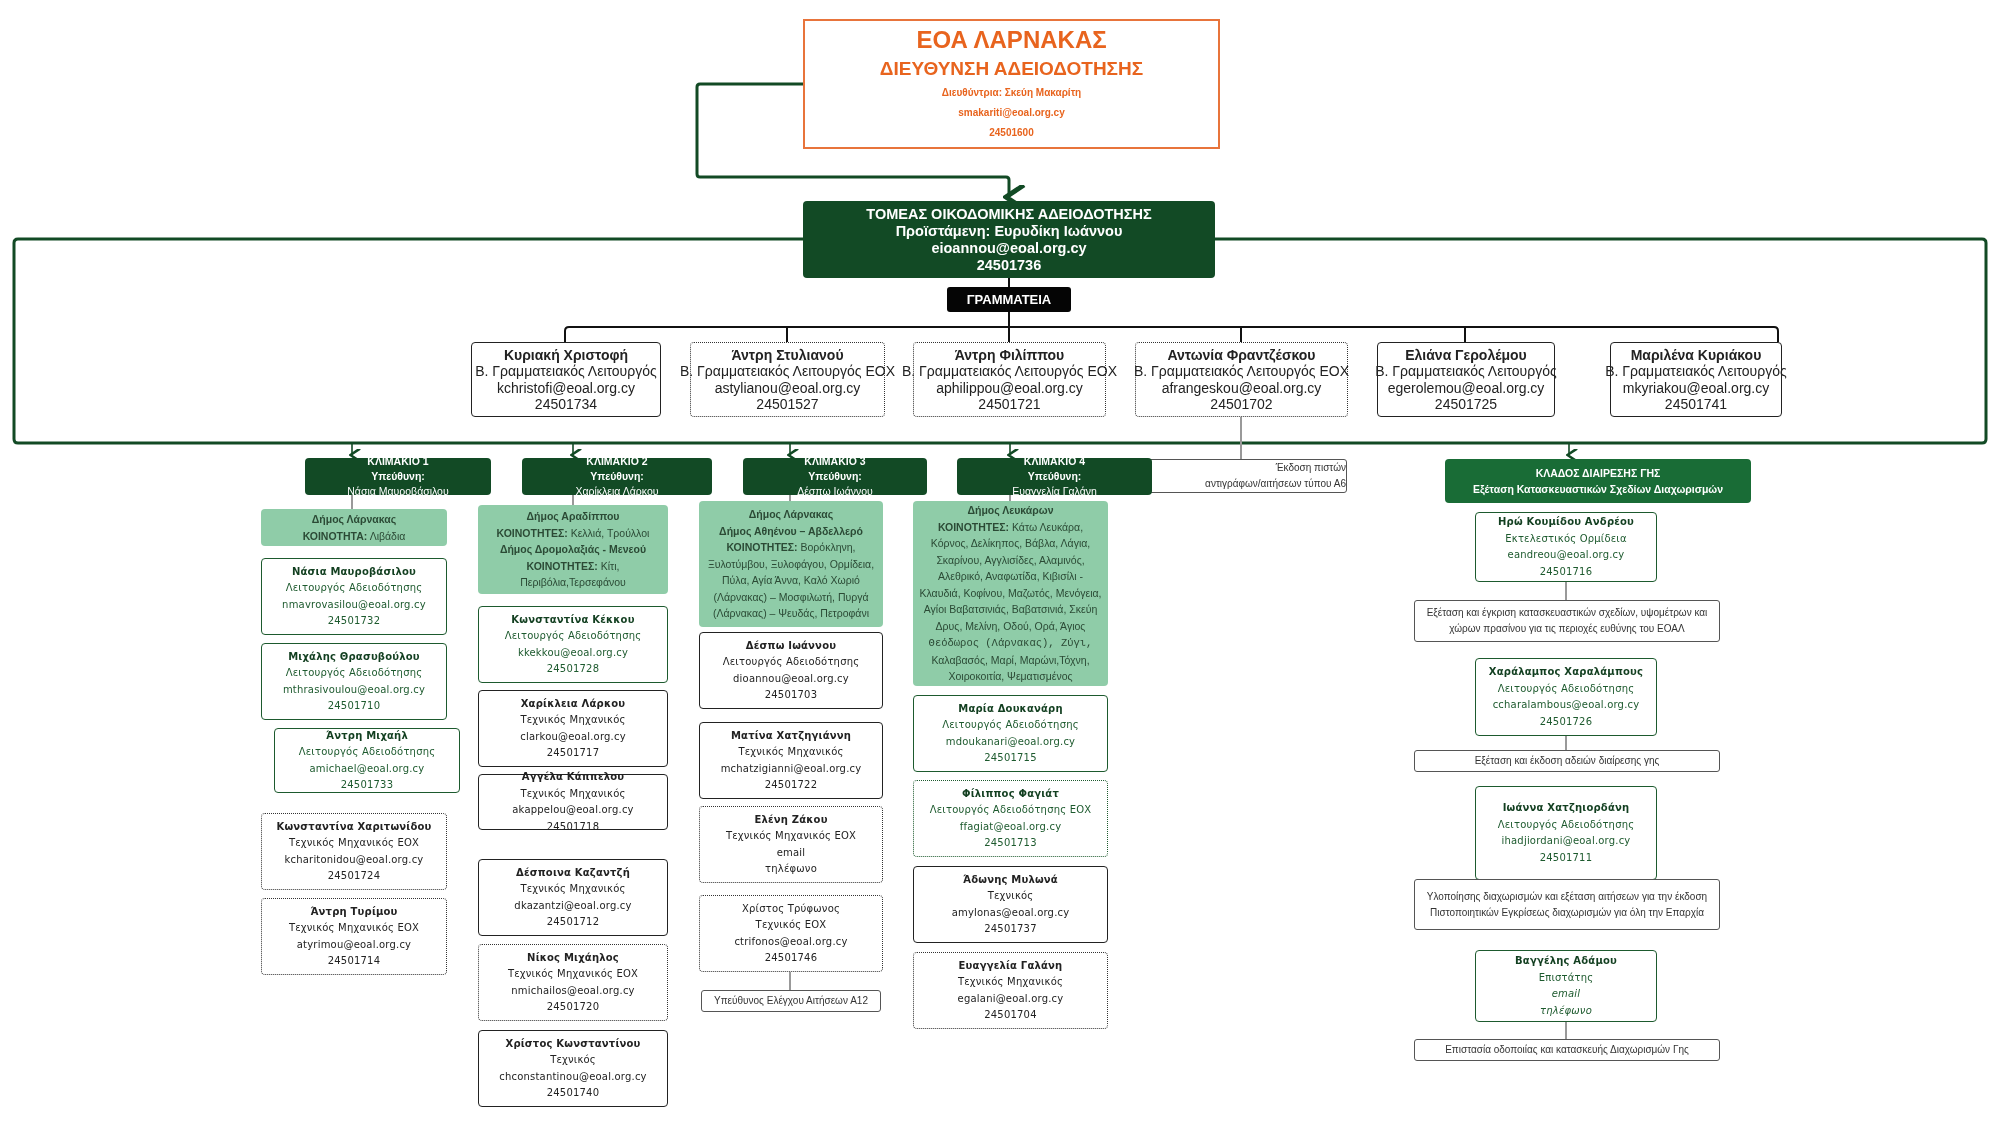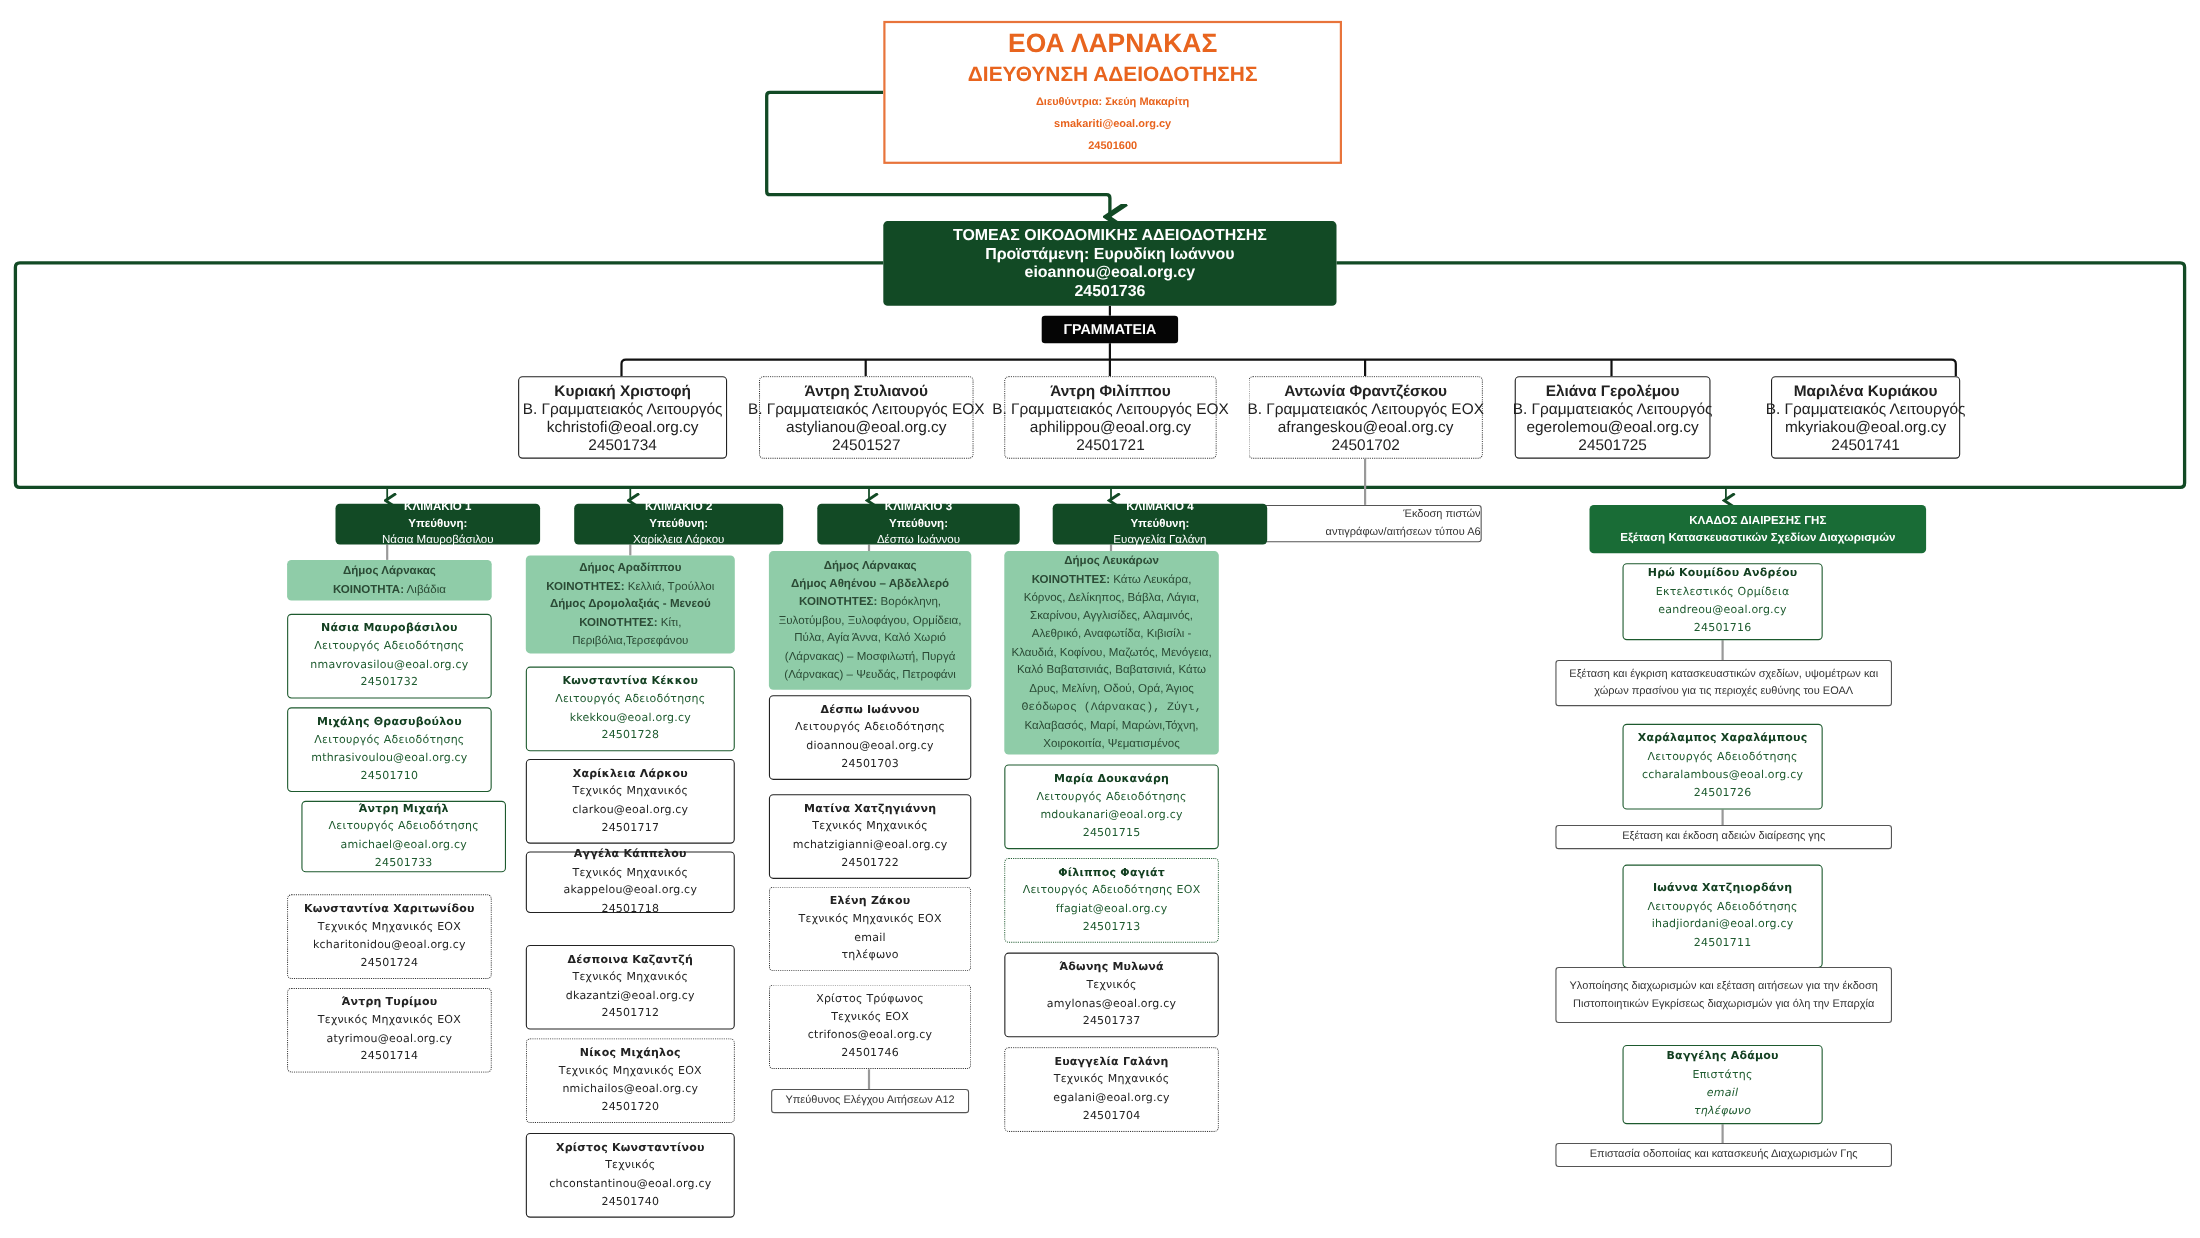--- a/index.html
+++ b/index.html
@@ -299,21 +299,21 @@
         <span>Ευαγγελία Γαλάνη</span>
       </span>
     </div>
     <div class="box area" style="left: 913px; width: 195px; top: 501px; height: 185px;">
       <span><span class="b" style="display: inline;">Δήμος Λευκάρων</span><span style="display: inline;"></span></span>
       <span><span class="b" style="display: inline;">ΚΟΙΝΟΤΗΤΕΣ:</span><span style="display: inline;"> Κάτω Λευκάρα,</span></span>
       <span><span class="b" style="display: inline;"></span><span style="display: inline;">Κόρνος, Δελίκηπος, Βάβλα, Λάγια,</span></span>
       <span><span class="b" style="display: inline;"></span><span style="display: inline;">Σκαρίνου, Αγγλισίδες, Αλαμινός,</span></span>
       <span><span class="b" style="display: inline;"></span><span style="display: inline;">Αλεθρικό, Αναφωτίδα, Κιβισίλι -</span></span>
       <span><span class="b" style="display: inline;"></span><span style="display: inline;">Κλαυδιά, Κοφίνου, Μαζωτός, Μενόγεια,</span></span>
-      <span><span class="b" style="display: inline;"></span><span style="display: inline;">Καλό Βαβατσινιάς, Βαβατσινιά, Κάτω</span></span>
+      <span><span class="b" style="display: inline;"></span><span style="display: inline;">Αγίοι Βαβατσινιάς, Βαβατσινιά, Σκεύη</span></span>
       <span><span class="b" style="display: inline;"></span><span style="display: inline;">Δρυς, Μελίνη, Οδού, Ορά, Άγιος</span></span>
       <span><span class="b" style="display: inline;"></span><span style="display: inline; font-family: Liberation Mono, monospace;">Θεόδωρος (Λάρνακας), Ζύγι,</span></span>
       <span><span class="b" style="display: inline;"></span><span style="display: inline;">Καλαβασός, Μαρί, Μαρώνι,Τόχνη,</span></span>
       <span><span class="b" style="display: inline;"></span><span style="display: inline;">Χοιροκοιτία, Ψεματισμένος</span></span>
     </div>
     <div class="box card green" style="left: 913px; width: 195px; top: 695px; height: 77px;">
       <span class="nm">Μαρία Δουκανάρη</span>
       <span>Λειτουργός Αδειοδότησης</span>
       <span>mdoukanari@eoal.org.cy</span>
       <span>24501715</span>

